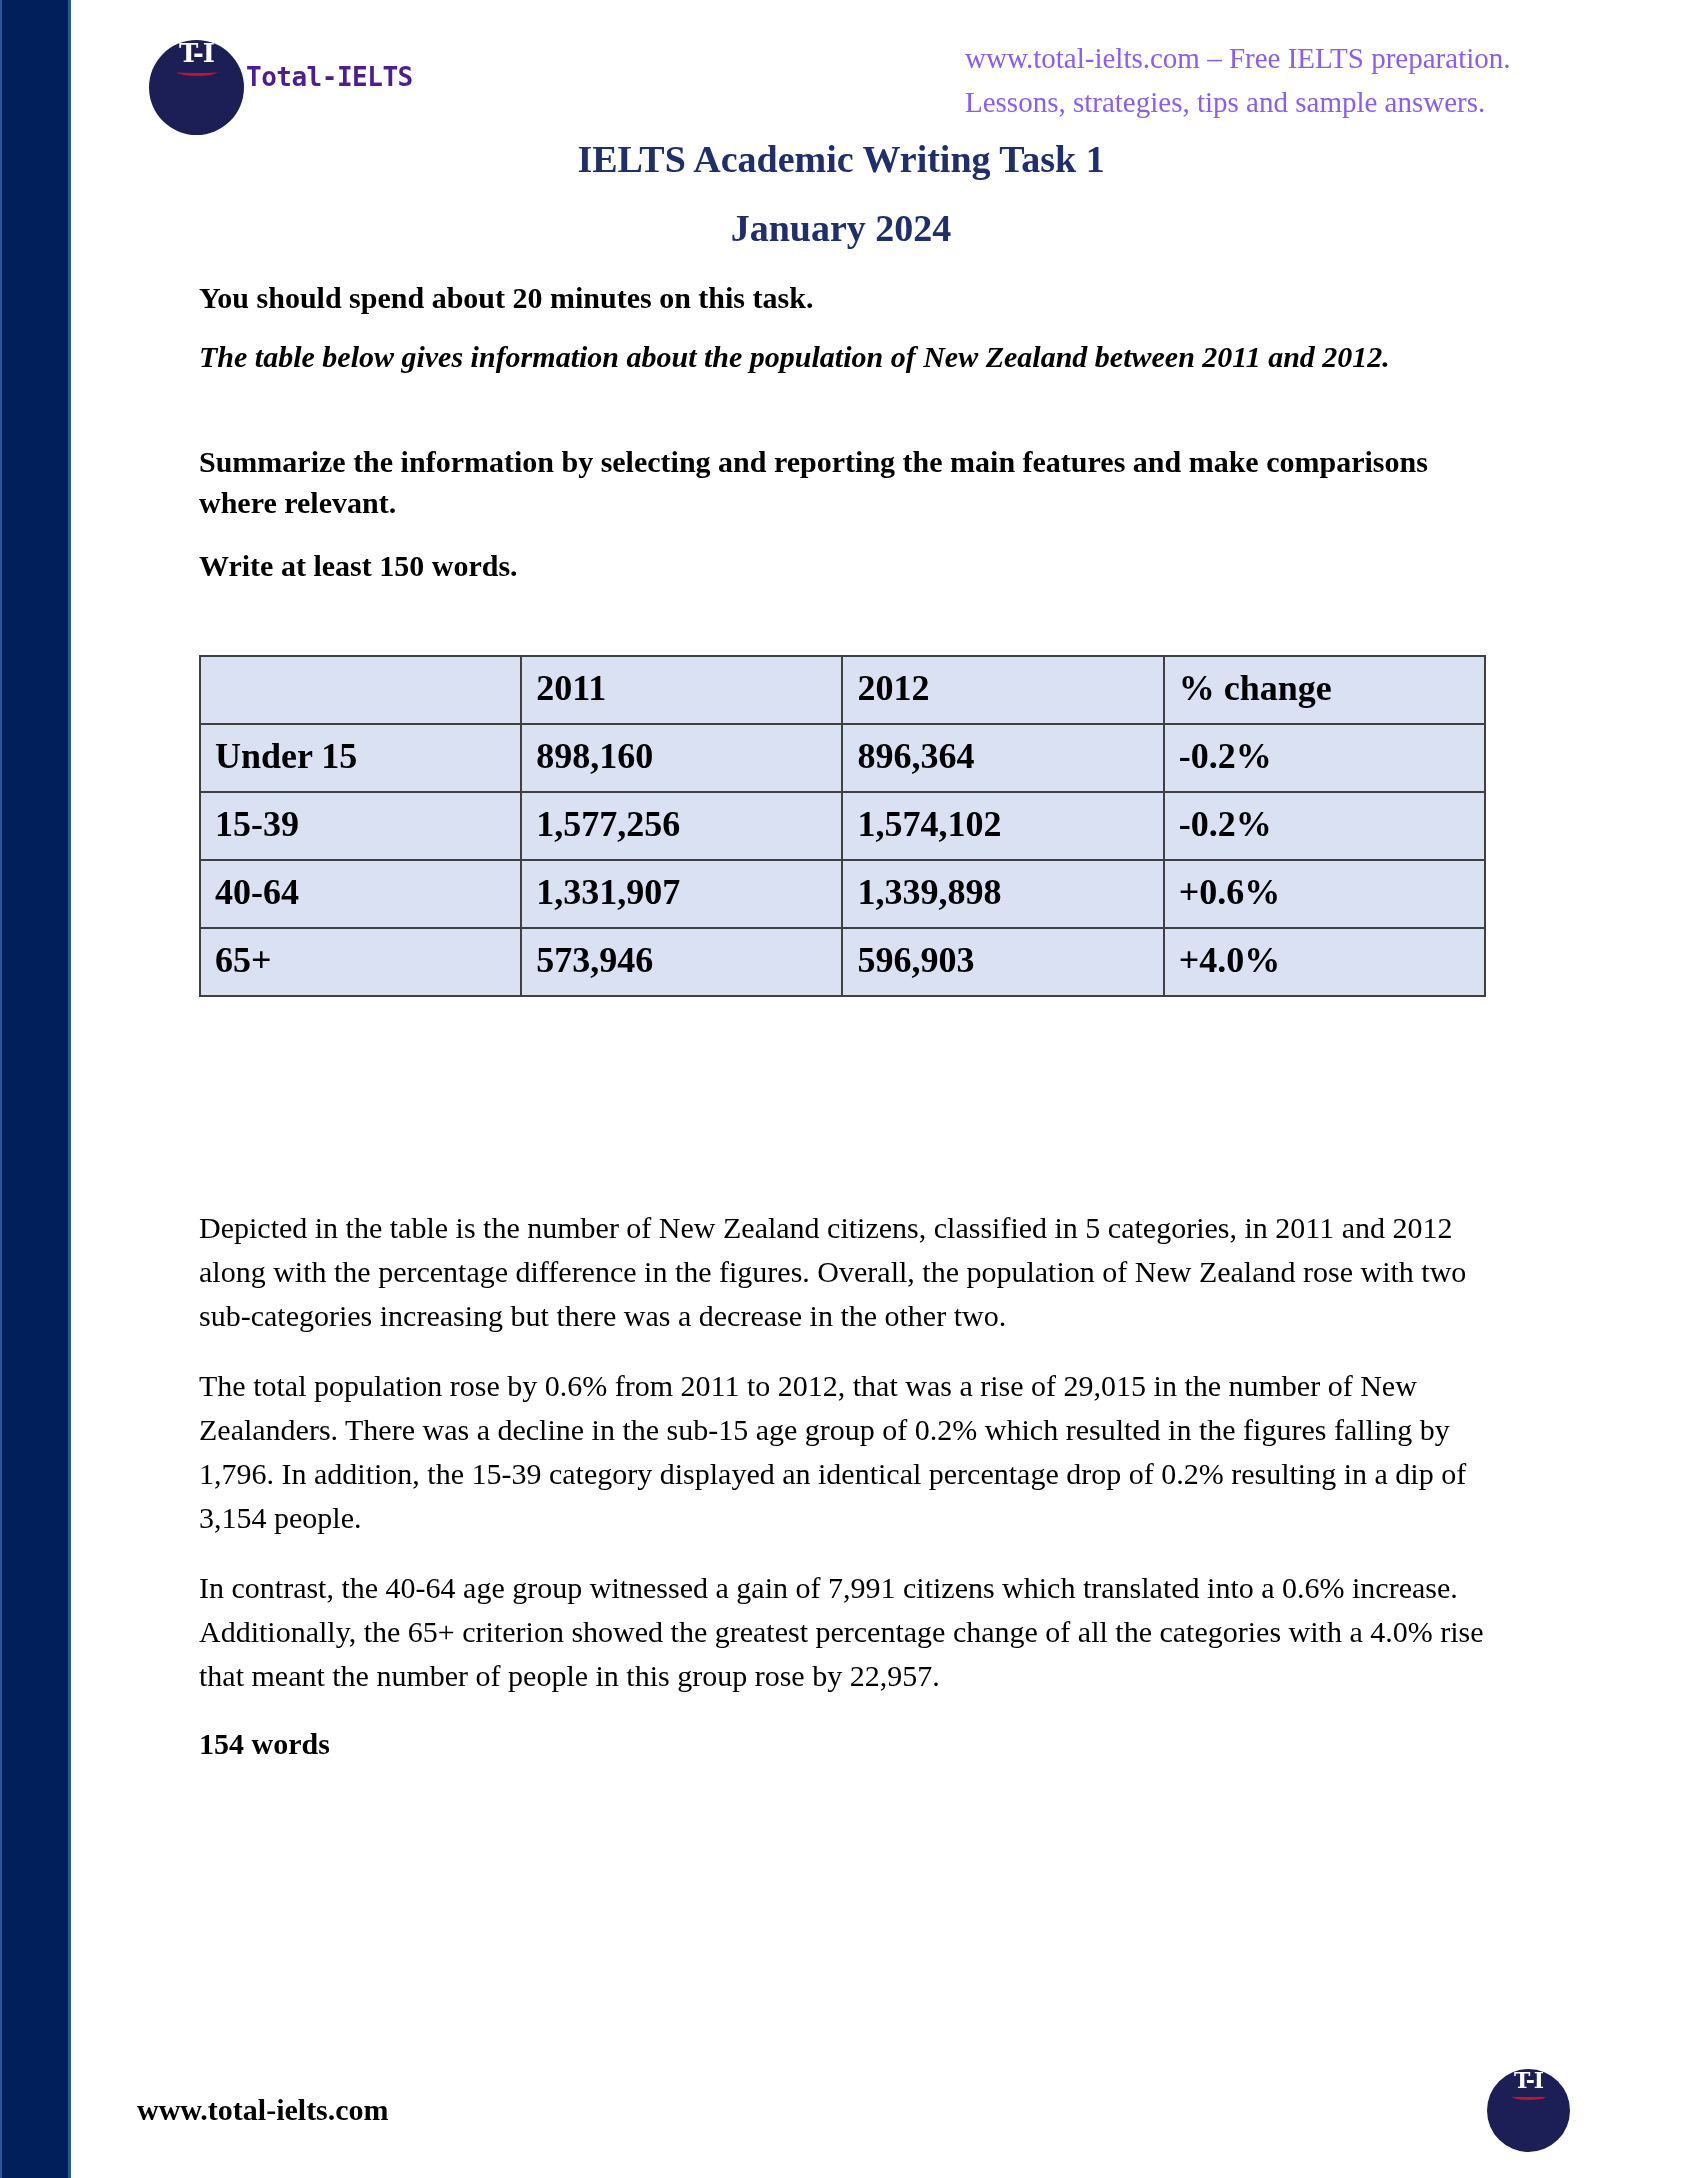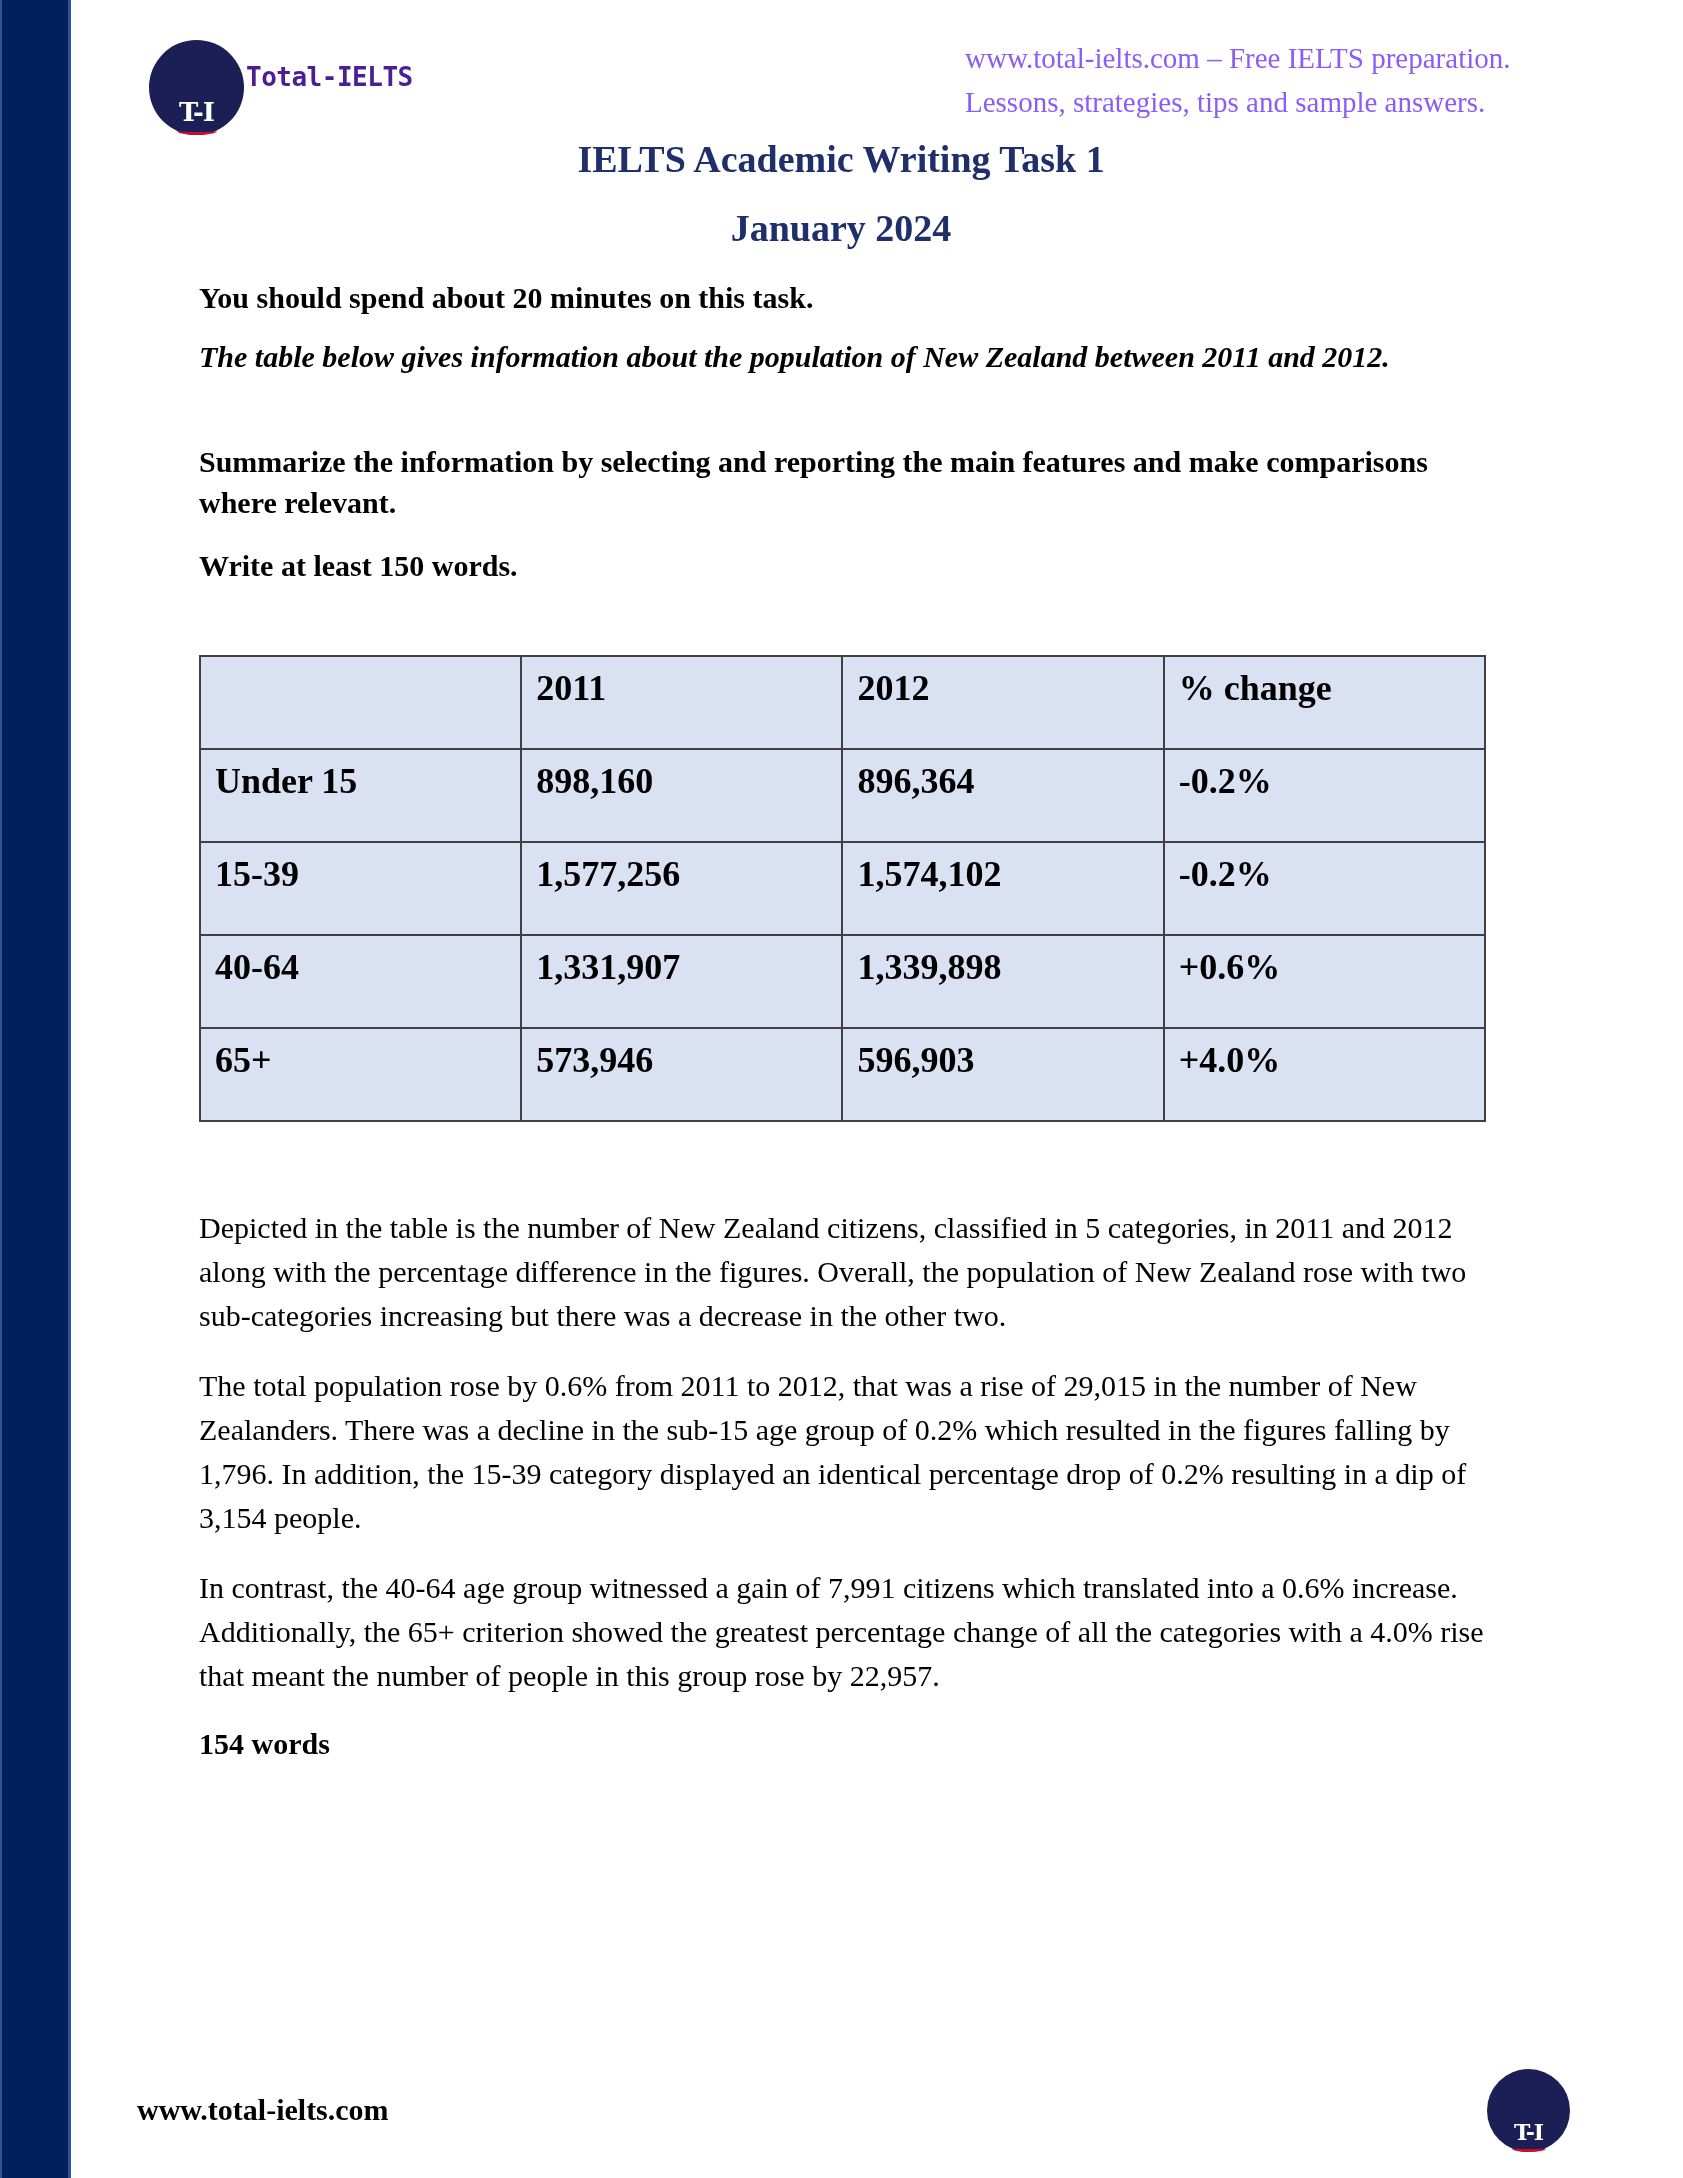--- a/index.html
+++ b/index.html
@@ -15,21 +15,21 @@
       border-left: 2px solid #2e5597;
       box-sizing: border-box;
     }
     .sidebar::after {
       content: ""; position: absolute; right: 0; top: 0; width: 3px; height: 100%;
       background: #2e5597;
     }
     .logo-circle {
       position: absolute; border-radius: 50%;
       background: #1b1f56;
-      display: flex; align-items: center; justify-content: flex-end;
+      display: flex; align-items: center; justify-content: flex-start;
       flex-direction: column;
     }
     .logo-circle .ti {
       color: #ffffff; font-family: "DejaVu Serif", serif; font-weight: bold;
       letter-spacing: -1px; line-height: 1;
     }
     .logo-circle .swoosh {
       border-bottom: 3px solid #c8102e; border-radius: 0 0 50% 50%;
       margin-top: 2px;
     }
@@ -57,21 +57,21 @@
       position: absolute; left: 199px; width: 1307px;
       font-size: 30px; line-height: 41px; font-weight: bold; margin: 0;
     }
     .instr.italic { font-style: italic; }
     table.pop {
       position: absolute; left: 199px; top: 655px; width: 1287px;
       border-collapse: collapse; background: #d9e1f2;
       font-family: "Liberation Serif", serif; font-weight: bold; font-size: 36px;
     }
     table.pop td, table.pop th {
-      border: 2px solid #404040; height: 93px; vertical-align: top;
+      border: 2px solid #404040; height: 68px; vertical-align: top;
       padding: 10px 12px 0 14px; text-align: left; font-weight: bold;
       width: 322px; box-sizing: border-box;
     }
     .body-p {
       position: absolute; left: 199px; width: 1297px; margin: 0;
       font-size: 30px; line-height: 44px;
     }
     .word-count {
       position: absolute; left: 199px; top: 1727px;
       font-size: 30px; font-weight: bold;

